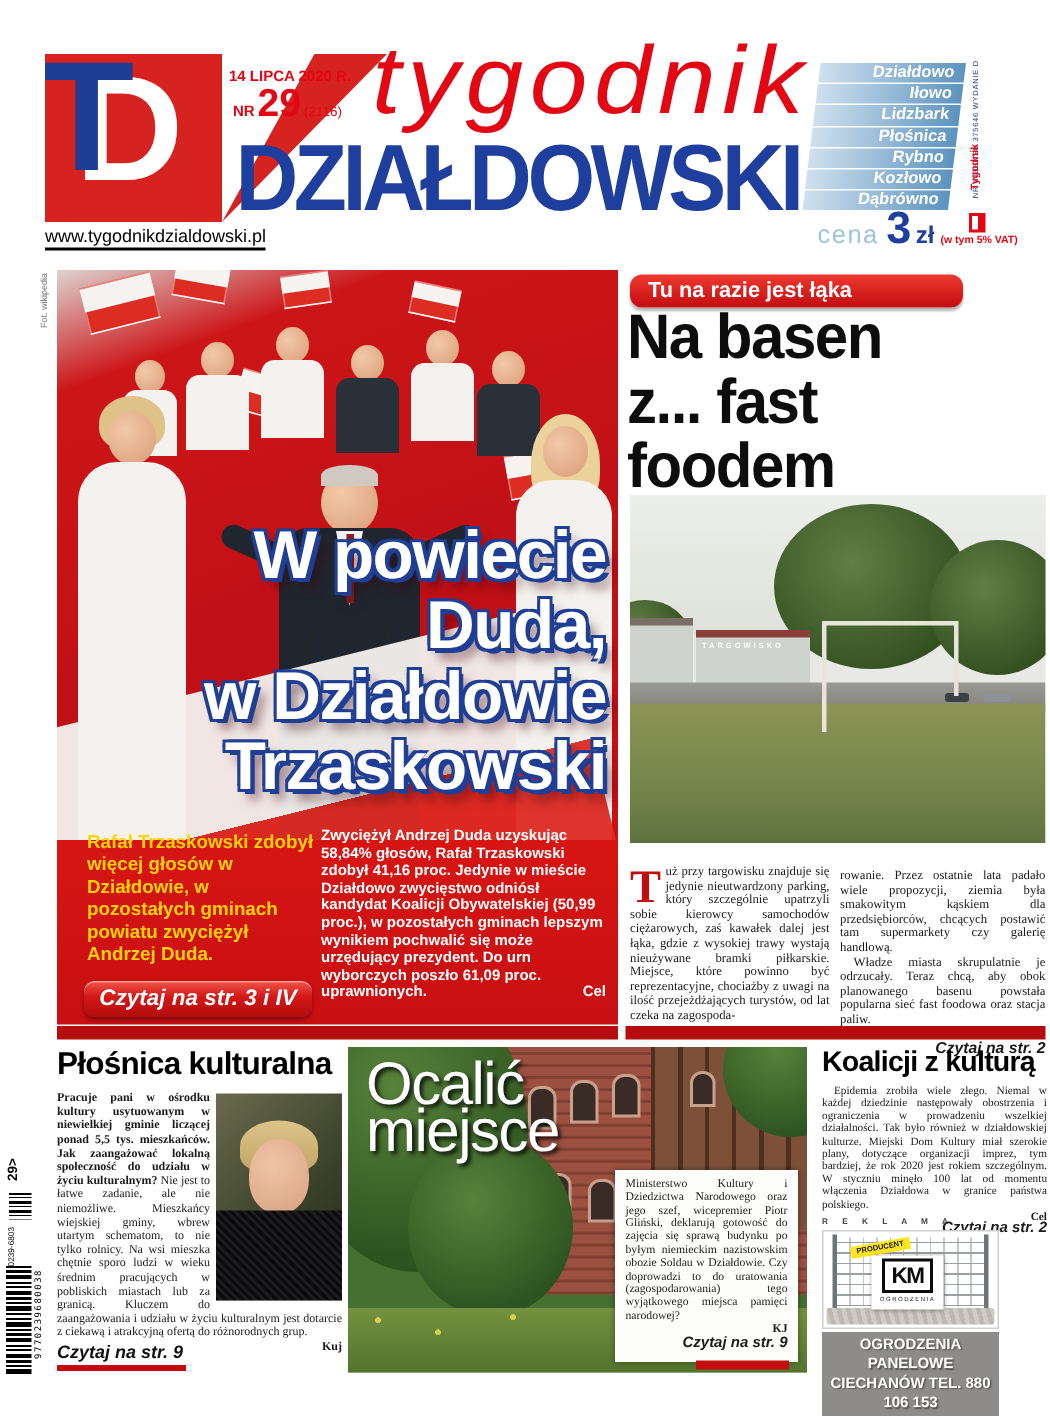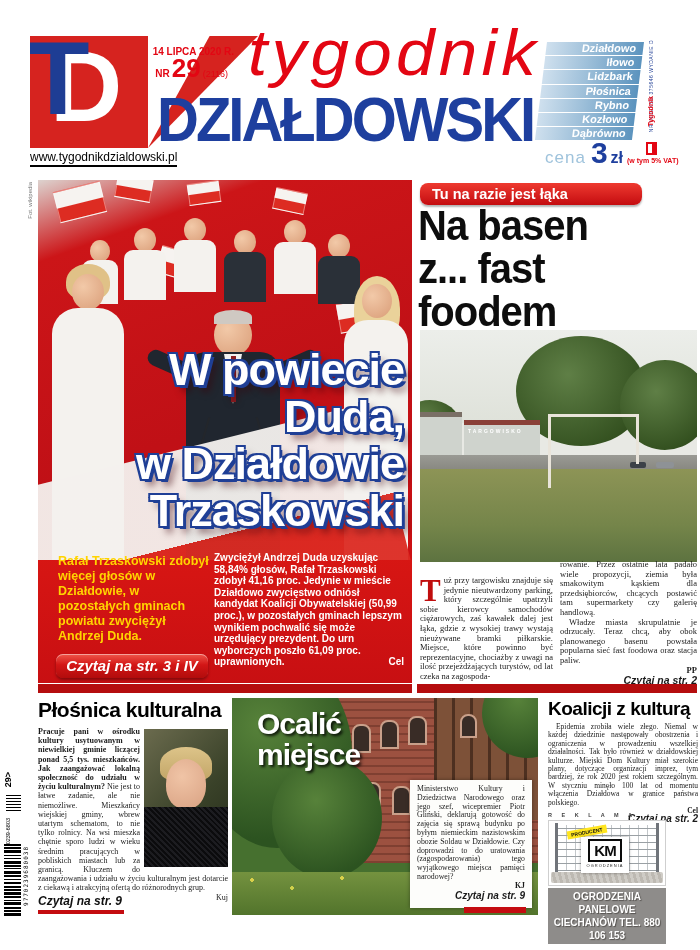--- a/index.html
+++ b/index.html
@@ -90,21 +90,21 @@
   .pm-sign{position:absolute;color:#fff;font-size:5px;letter-spacing:2px;font-weight:bold;}
   .pm-road{position:absolute;left:0;top:54%;width:100%;height:8%;background:linear-gradient(#9a9a94,#83837c);}
   .pm-car{position:absolute;height:6px;border-radius:2px;background:#3c4148;}
   .pm-grass{position:absolute;left:0;top:60%;width:100%;height:40%;
             background:linear-gradient(180deg,#8d9456,#75854a 60%,#5d7340);}
   .pm-goal{position:absolute;background:#e9e4da;}
   .caption-y{left:428px;top:452px;width:262px;color:#ffe100;font-weight:bold;font-size:13.5px;line-height:15.5px;
              text-shadow:1px 1px 0 #2a2a2a,-1px 1px 0 #2a2a2a,1px -1px 0 #2a2a2a,-1px -1px 0 #2a2a2a,2px 3px 3px rgba(0,0,0,.8);}
   .serif{font-family:"Liberation Serif",serif;color:#1a1a1a;text-align:justify;}
   .col1{left:420px;top:576px;width:133px;font-size:8.5px;line-height:9.6px;}
-  .col2{left:560px;top:560px;width:137px;font-size:8.5px;line-height:9.6px;}
+  .col2{left:560px;top:579px;width:137px;font-size:8.5px;line-height:9.6px;}
   .dropcap{float:left;color:#c00d0d;font-size:31px;line-height:27px;font-weight:bold;margin:1px 3px 0 0;}
   .p-ind{text-indent:9px;margin:0;}
   .author-line{text-align:right;font-weight:bold;}
   .readmore{font-weight:bold;font-style:italic;font-family:"Liberation Sans",sans-serif;}
   .rm-right{text-align:right;font-size:10.5px;margin-top:1px;}
 
   
   .plos{left:38px;top:698px;width:190px;height:217px;}
   .hl-plos{font-size:21px;font-weight:bold;letter-spacing:-.5px;color:#000;line-height:24px;}
   .sub-plos{font-size:12px;line-height:14px;color:#111;margin-top:3px;}
@@ -126,21 +126,21 @@
             background:repeating-linear-gradient(0deg,rgba(40,10,5,.25) 0 2px,rgba(0,0,0,0) 2px 8px),#9c5140;}
   .oc-timber{position:absolute;right:0;top:0;width:34%;height:56%;
              background:repeating-linear-gradient(90deg,rgba(30,15,8,.5) 0 3px,rgba(0,0,0,0) 3px 18px),#7d5138;}
   .oc-win{position:absolute;width:15px;height:25px;border-radius:8px 8px 0 0;background:#392c26;border:2px solid #c9a08a;}
   .oc-fol{position:absolute;border-radius:50%;background:radial-gradient(circle at 40% 35%,#57823a,#2c5320 75%);}
   .oc-grass{position:absolute;left:0;bottom:0;width:100%;height:20%;
             background:radial-gradient(circle 2px at 20px 8px,#d9d04a 95%,transparent),
                        radial-gradient(circle 2px at 60px 16px,#cfd04a 95%,transparent),
                        radial-gradient(circle 2px at 110px 6px,#d9d04a 95%,transparent),
                        linear-gradient(180deg,#74923f,#52742c);}
-  .hl-ocal{position:absolute;left:25px;top:10px;color:#fff;font-weight:bold;font-size:30px;line-height:31px;
+  .hl-ocal{position:absolute;left:12px;top:10px;color:#fff;font-weight:normal;font-size:40px;line-height:31px;
            letter-spacing:-1px;text-shadow:2px 2px 3px rgba(0,0,0,.85);}
   .oc-box{position:absolute;left:178px;top:82px;width:122px;height:128px;background:#fdfdfb;
           box-shadow:0 0 4px rgba(0,0,0,.4);padding:5px 7px;box-sizing:border-box;}
   .oc-body{font-size:7.8px;line-height:8.8px;}
   .oc-bar{position:absolute;right:6px;bottom:-5px;width:62px;height:6px;background:#c40c10;}
 
   
   .waka{left:548px;top:698px;width:150px;}
   .hl-waka{font-size:19px;font-weight:bold;letter-spacing:-.5px;color:#000;line-height:22px;}
   .waka-body{margin-top:3px;font-size:7.5px;line-height:8.4px;}
@@ -310,21 +310,21 @@
   <div class="abs plos">
     <div class="hl-plos">Płośnica kulturalna</div>
     <div class="serif plos-body">
       <div class="plos-photo">
         <div class="pp-hair"></div>
         <div class="pp-face"></div>
         <div class="pp-top"></div>
       </div>
       <span style="font-weight:bold;">Pracuje pani w ośrodku kultury usytuowanym w niewielkiej gminie liczącej ponad 5,5 tys. mieszkańców. Jak zaangażować lokalną społeczność do udziału w życiu kulturalnym?</span>
       <span>Nie jest to łatwe zadanie, ale nie niemożliwe. Mieszkańcy wiejskiej gminy, wbrew utartym schematom, to nie tylko rolnicy. Na wsi mieszka chętnie sporo ludzi w wieku średnim pracujących w pobliskich miastach lub za granicą. Kluczem do zaangażowania i udziału w życiu kulturalnym jest dotarcie z ciekawą i atrakcyjną ofertą do różnorodnych grup.</span>
-      <span style="float:right;font-weight:normal;padding-left:48px;">Kuj</span>
+      <span style="float:right;font-weight:bold;padding-left:48px;">Kuj</span>
     </div>
     <div class="readmore plos-read">Czytaj na str. 9</div>
     <div class="plos-bar"></div>
   </div>
 
   <div class="abs ocal">
     <div class="oc-brick"></div>
     <div class="oc-timber"></div>
     <div class="oc-win" style="left:120px;top:26px;"></div>
     <div class="oc-win" style="left:148px;top:22px;"></div>

